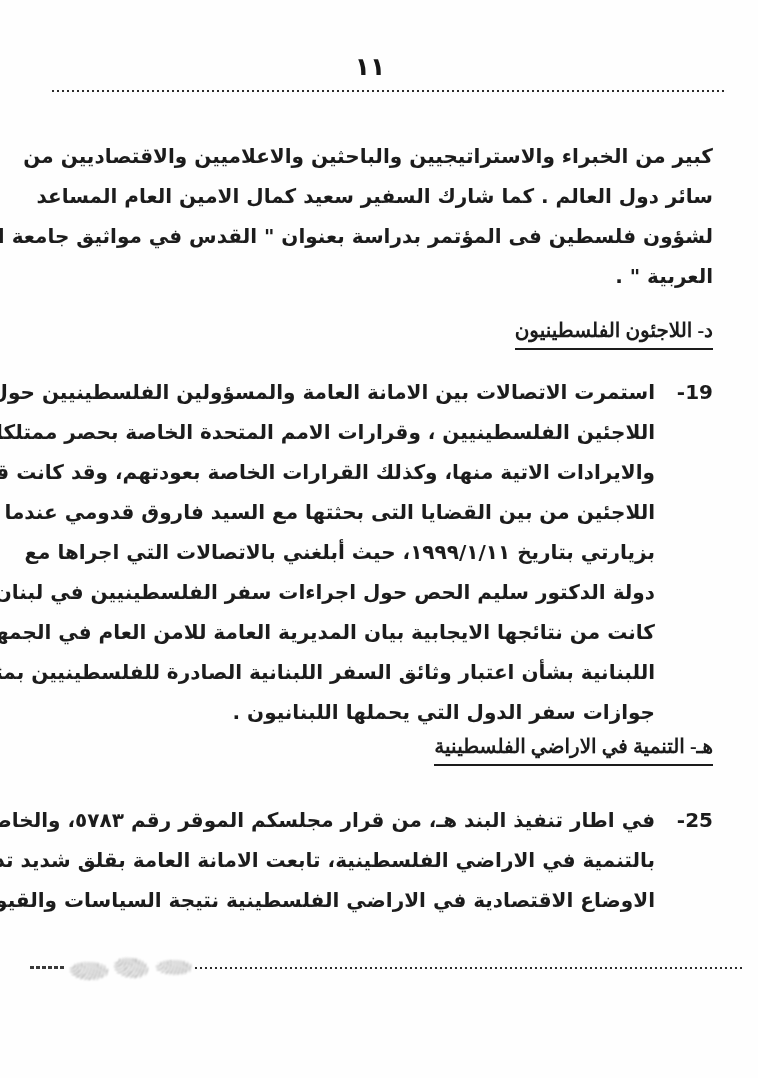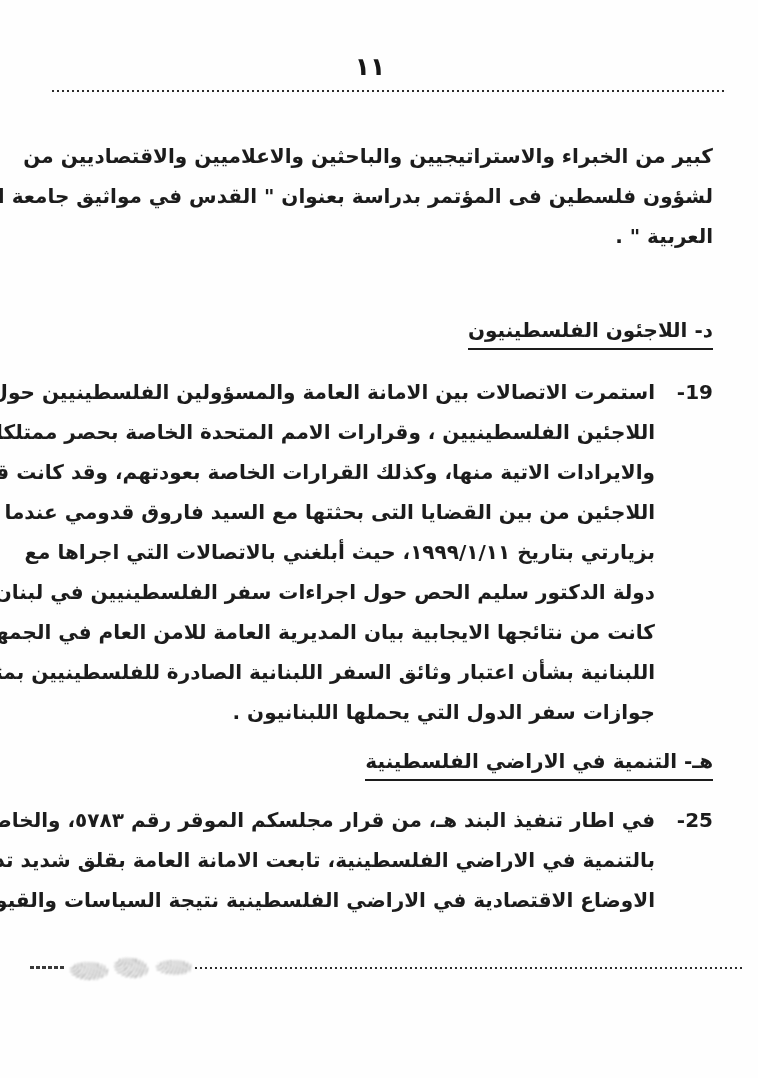--- a/index.html
+++ b/index.html
@@ -46,29 +46,29 @@
     text-align: justify;
     text-align-last: justify;
     white-space: nowrap;
     overflow: visible;
   }
   .no-justify-last .line:last-child {
     text-align-last: right;
   }
   .intro-block { top: 136px; }
 
-  .section-heading-wrap { text-align: right; }
+  .section-heading-wrap { text-align: right; font-family: Liberation Serif, serif; }
   .section-heading {
     display: inline-block;
     font-size: 20px; font-weight: bold;
     padding-bottom: 6px;
     border-bottom: 2.5px solid #1c1c1c;
   }
   .heading-d { top: 318px; }
-  .heading-e { top: 749px; }
+  .heading-e { top: 734px; }
 
   .numbered-item { display: flex; flex-direction: row; }
   .item-marker {
     width: 58px;
     flex: 0 0 58px;
     height: 40px; line-height: 40px;
     text-align: right;
     white-space: nowrap;
   }
   .item-body { flex: 1 1 auto; min-width: 0; }
@@ -100,20 +100,21 @@
 </head>
 <body>
 
 <div class="page">
 
   <div class="page-number">١١</div>
   <div class="rule-dotted rule-top"></div>
 
   <div class="text-col intro-block no-justify-last">
       <div class="line">كبير من الخبراء والاستراتيجيين والباحثين والاعلاميين والاقتصاديين من</div>
+      <div class="line">سائر دول العالم . كما شارك السفير سعيد كمال الامين العام المساعد</div>
       <div class="line">لشؤون فلسطين فى المؤتمر بدراسة بعنوان " القدس في مواثيق جامعة الدول</div>
       <div class="line">العربية " .</div>
     </div>
 
   <div class="text-col section-heading-wrap heading-d">
     <span class="section-heading">د- اللاجئون الفلسطينيون</span>
   </div>
 
   <div class="text-col numbered-item item-22">
     <div class="item-marker">19-</div>

